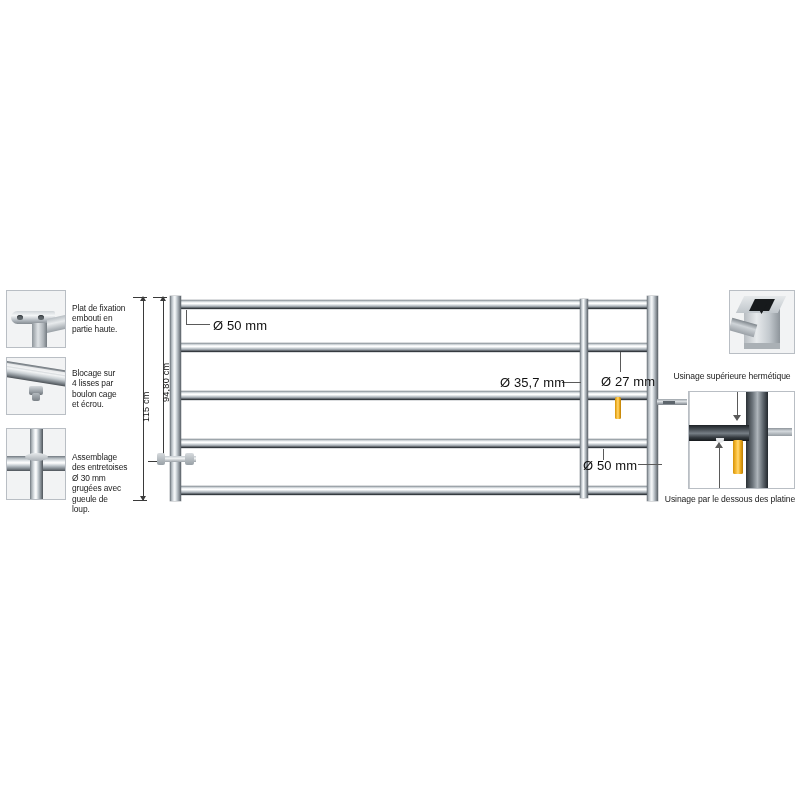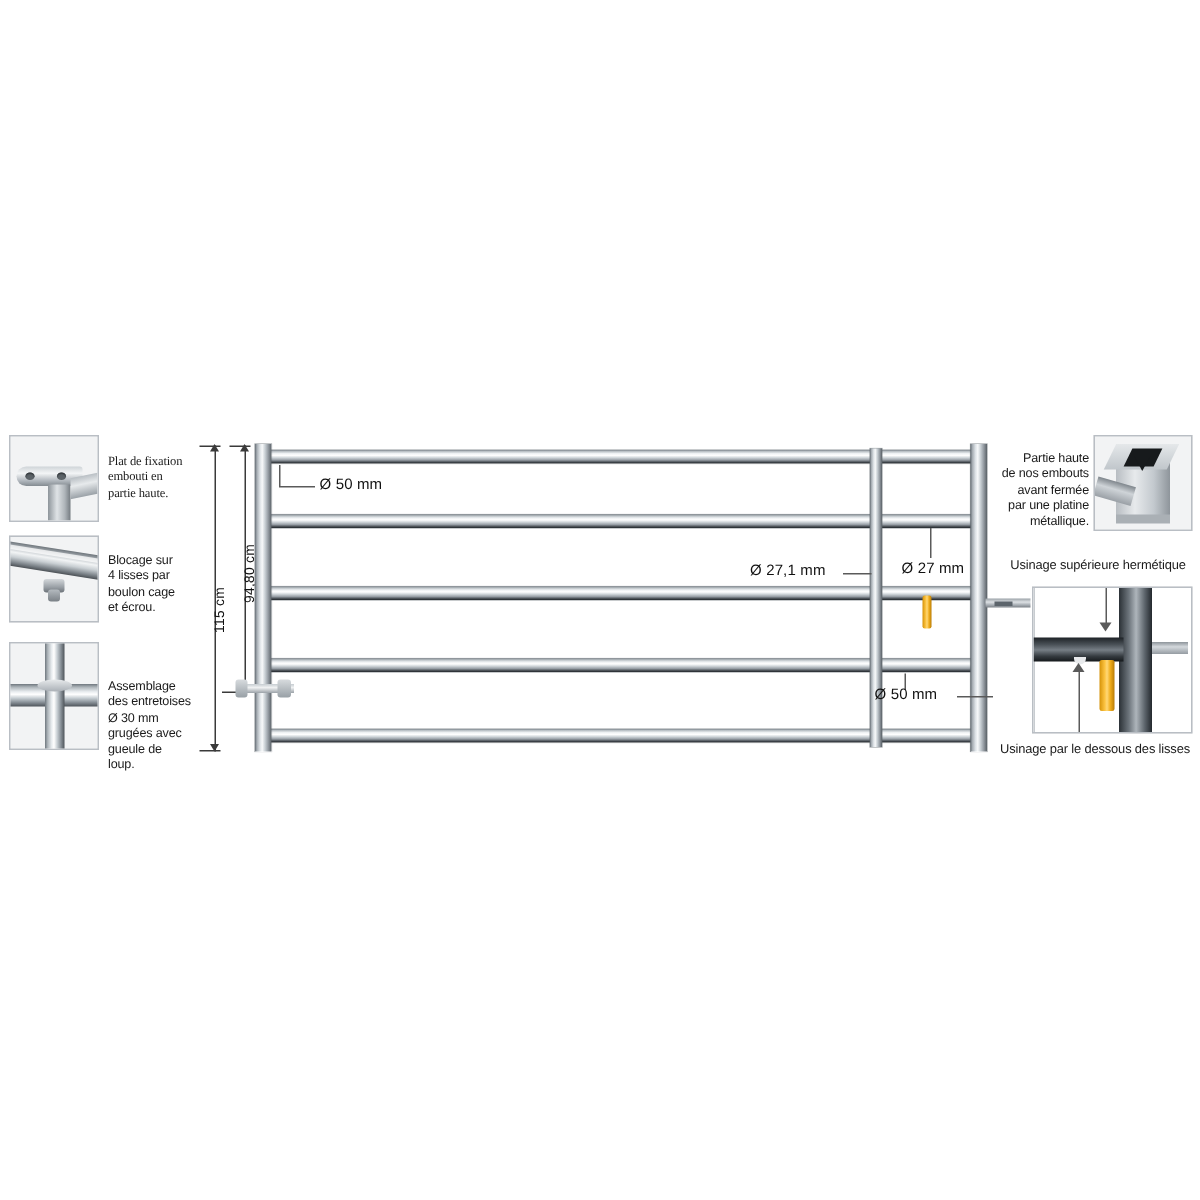--- a/index.html
+++ b/index.html
@@ -73,21 +73,21 @@
     transform-origin:left top;
     white-space:nowrap;
     letter-spacing:.2px;
   }
 
   
   .lead-h{position:absolute;height:1px;background:#5a5a5a;}
   .lead-v{position:absolute;width:1px;background:#5a5a5a;}
   .dim-text{
     position:absolute;
-    font-size:10px;
+    font-size:13px;
     color:#111;
     white-space:nowrap;
     letter-spacing:.1px;
   }
 
   
   .ar-down{position:absolute;width:0;height:0;border-left:4px solid transparent;border-right:4px solid transparent;border-top:6px solid #5a5a5a;}
   .ar-up{position:absolute;width:0;height:0;border-left:4px solid transparent;border-right:4px solid transparent;border-bottom:6px solid #5a5a5a;}
 
   .yellow{
@@ -109,21 +109,21 @@
     <div style="position:absolute;left:10px;top:24px;width:6px;height:5px;border-radius:50%;
                 background:#5c6368;box-shadow:inset 0 1px 1px #33383c;"></div>
     <div style="position:absolute;left:31px;top:24px;width:6px;height:5px;border-radius:50%;
                 background:#5c6368;box-shadow:inset 0 1px 1px #33383c;"></div>
 
     <div style="position:absolute;left:25px;top:32px;width:15px;height:24px;
                 background:linear-gradient(to right,#8d949a,#dfe3e6 40%,#aeb4b9 75%,#747b81);"></div>
     <div style="position:absolute;left:40px;top:26px;width:18px;height:14px;
                 background:linear-gradient(to bottom,#b9bfc4,#e7eaec 40%,#9aa1a7);transform:skewY(-12deg);"></div>
   </div>
-  <div class="cap" style="left:72px;top:303px;width:80px;font-family:Liberation Serif, serif;">Plat de fixation
+  <div class="cap" style="left:72px;top:303px;width:80px;">Plat de fixation
 embouti en
 partie haute.</div>
 
   <div class="photo" style="left:6px;top:357px;width:58px;height:56px;">
     <div class="sky"></div>
 
     <div style="position:absolute;left:-6px;top:8px;width:74px;height:16px;transform:rotate(9deg);
                 background:linear-gradient(to bottom,#6e757b,#b8bec3 22%,#f2f4f5 42%,#c9cfd3 62%,#7d848a 85%,#4d5257);"></div>
     <div style="position:absolute;left:-6px;top:10px;width:74px;height:3px;transform:rotate(9deg);
                 background:rgba(255,255,255,.75);"></div>
@@ -203,39 +203,34 @@
   </div>
 
   <div>
     <div class="lead-v" style="left:186px;top:310px;height:14px;"></div>
     <div class="lead-h" style="left:186px;top:324px;width:24px;"></div>
     <div class="dim-text" style="left:213px;top:318px;">Ø 50 mm</div>
   </div>
 
   <div>
     <div class="lead-h" style="left:562px;top:382px;width:19px;"></div>
-    <div class="dim-text" style="left:500px;top:375px;">Ø 27,1 mm</div>
+    <div class="dim-text" style="left:500px;top:375px;">Ø 35,7 mm</div>
   </div>
 
   <div>
     <div class="lead-v" style="left:620px;top:352px;height:20px;"></div>
     <div class="dim-text" style="left:601px;top:374px;">Ø 27 mm</div>
   </div>
 
   <div>
     <div class="lead-v" style="left:603px;top:449px;height:11px;"></div>
     <div class="lead-h" style="left:638px;top:464px;width:24px;"></div>
     <div class="dim-text" style="left:583px;top:458px;">Ø 50 mm</div>
   </div>
 
-  <div class="cap right" style="left:664px;top:300px;width:62px;">Partie haute
-de nos embouts
-avant fermée
-par une platine
-métallique.</div>
 
   <div class="photo" style="left:729px;top:290px;width:64px;height:62px;">
     <div class="sky"></div>
 
     <div style="position:absolute;left:14px;top:8px;width:36px;height:46px;
                 background:linear-gradient(to right,#b8bdc2,#e7eaec 35%,#c3c9ce 70%,#8e959b);"></div>
 
     <div style="position:absolute;left:10px;top:5px;width:42px;height:17px;transform:skewX(-26deg);
                 background:linear-gradient(to bottom,#e5e8ea,#c0c6cb);"></div>
 
@@ -272,17 +267,17 @@
 
     <div class="yellow" style="left:44px;top:48px;width:10px;height:34px;"></div>
 
     <div style="position:absolute;left:48px;top:-10px;width:1px;height:34px;background:#5a5a5a;"></div>
     <div class="ar-down" style="left:44px;top:23px;"></div>
 
     <div style="position:absolute;left:30px;top:56px;width:1px;height:48px;background:#5a5a5a;"></div>
     <div class="ar-up" style="left:26px;top:50px;"></div>
   </div>
 
-  <div class="cap center" style="left:660px;top:494px;width:140px;font-size:8.6px;">Usinage par le dessous des lisses</div>
+  <div class="cap center" style="left:660px;top:494px;width:140px;font-size:8.6px;">Usinage par le dessous des platine</div>
 
   <div style="position:absolute;left:663px;top:401px;width:12px;height:3px;background:#5d656c;"></div>
 
 </div>
 
 </body></html>

